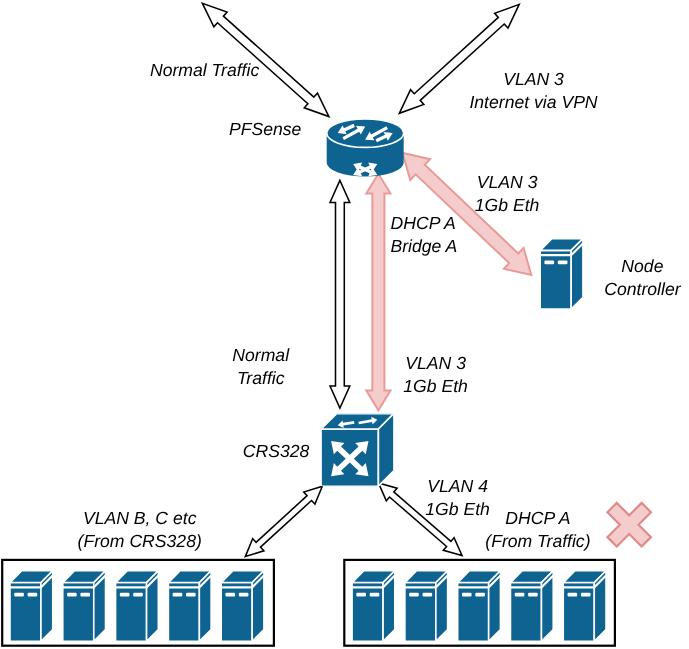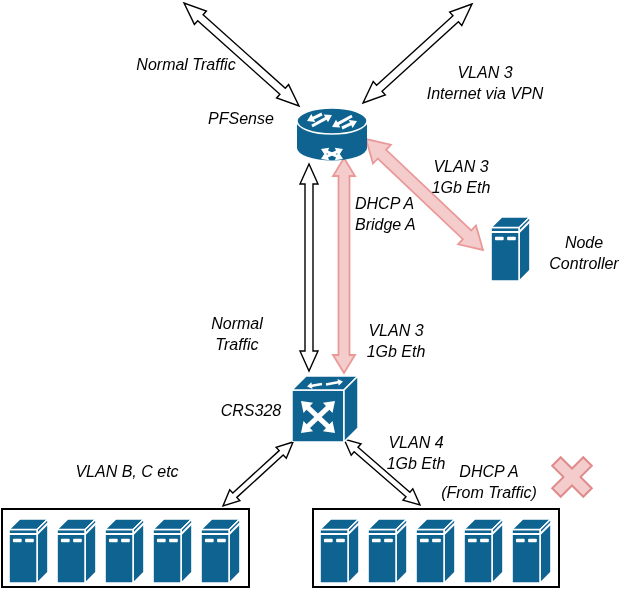--- a/index.html
+++ b/index.html
@@ -198,20 +198,21 @@
     <div>VLAN 3</div>
     <div>1Gb Eth</div>
   </div>
 
   <div class="label" style="left:191px;top:400px;width:120px;">
     <div>CRS328</div>
   </div>
 
   <div class="label" style="left:17px;top:461px;width:220px;">
     <div>VLAN B, C etc</div>
+    <div>(From CRS328)</div>
   </div>
 
   <div class="label" style="left:356px;top:408px;width:120px;margin-top:24px;">
     <div>VLAN 4</div>
     <div>1Gb Eth</div>
   </div>
 
   <div class="label" style="left:389px;top:461px;width:200px;">
     <div>DHCP A</div>
     <div>(From Traffic)</div>

